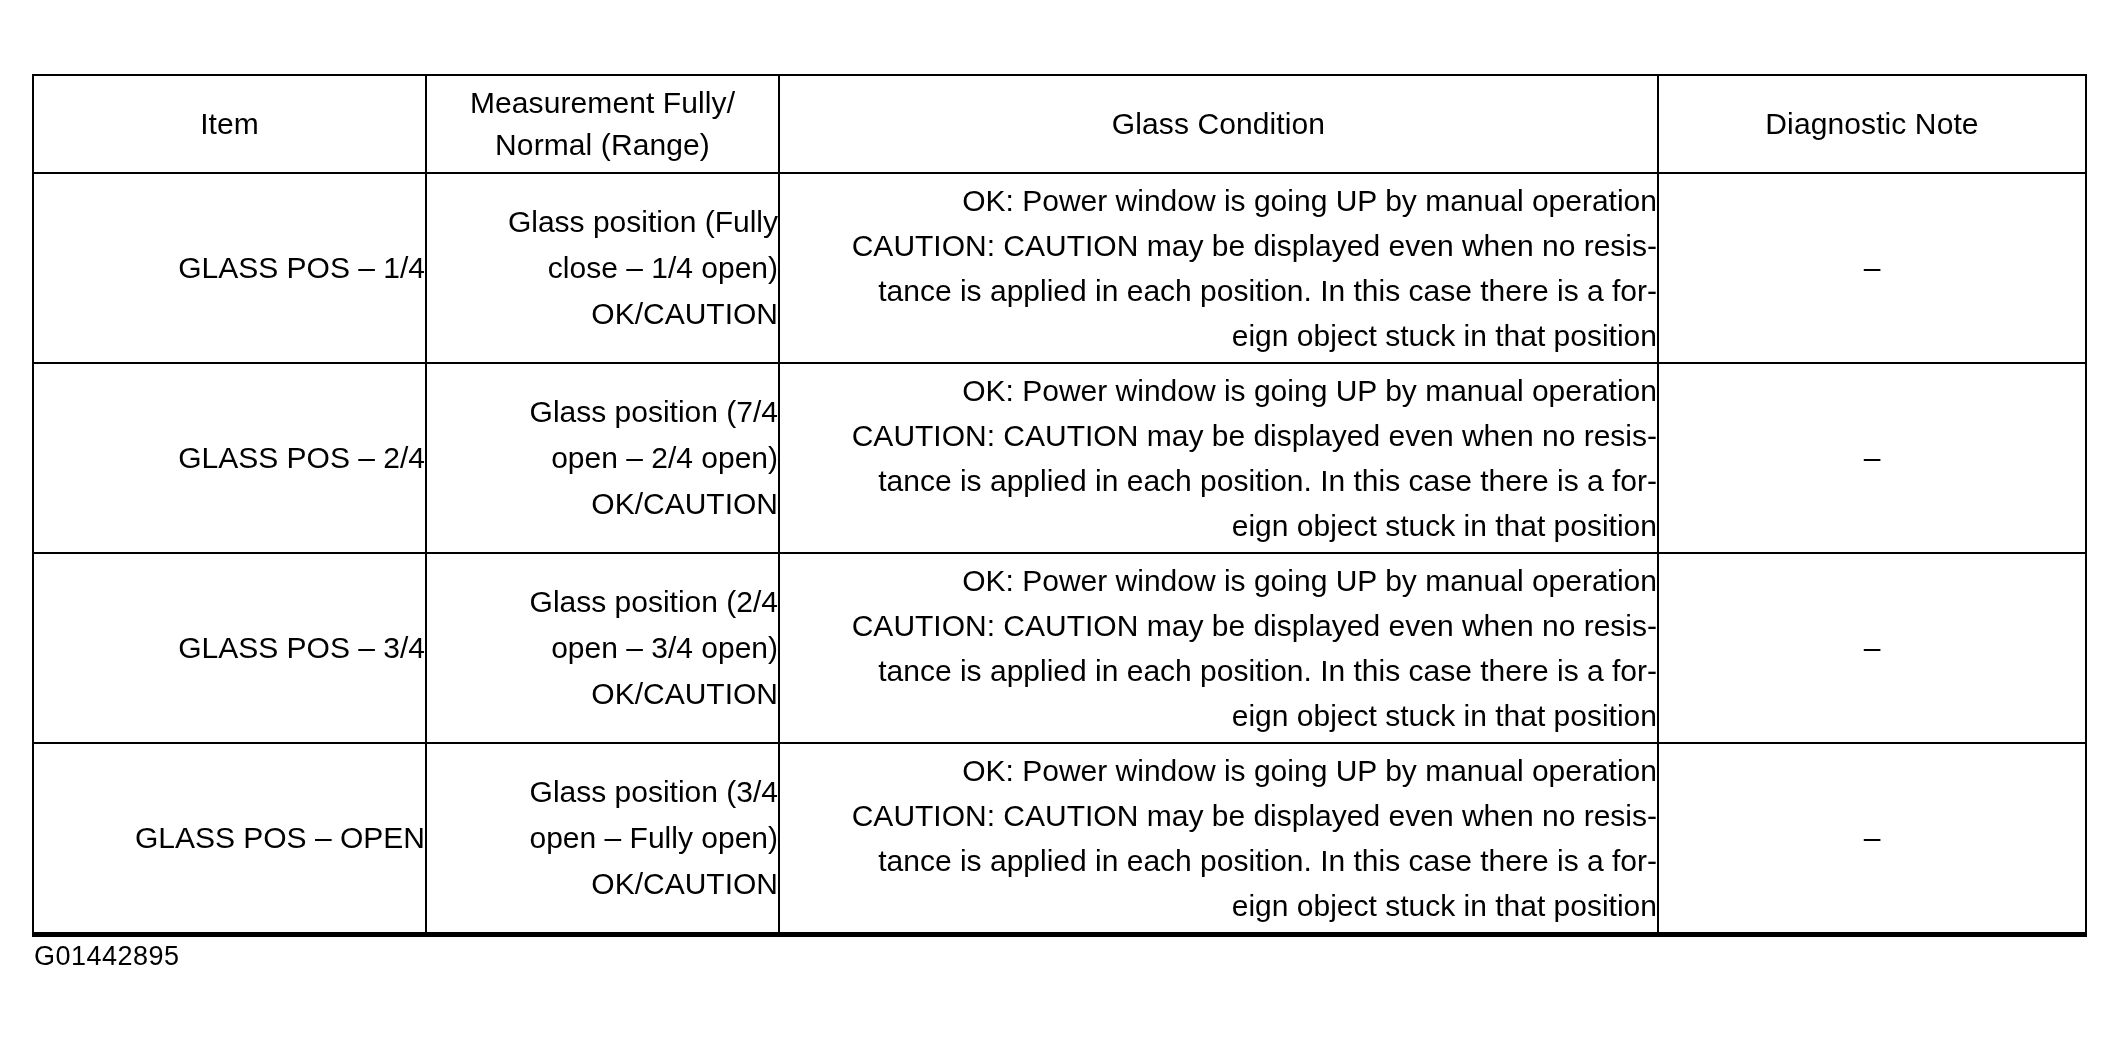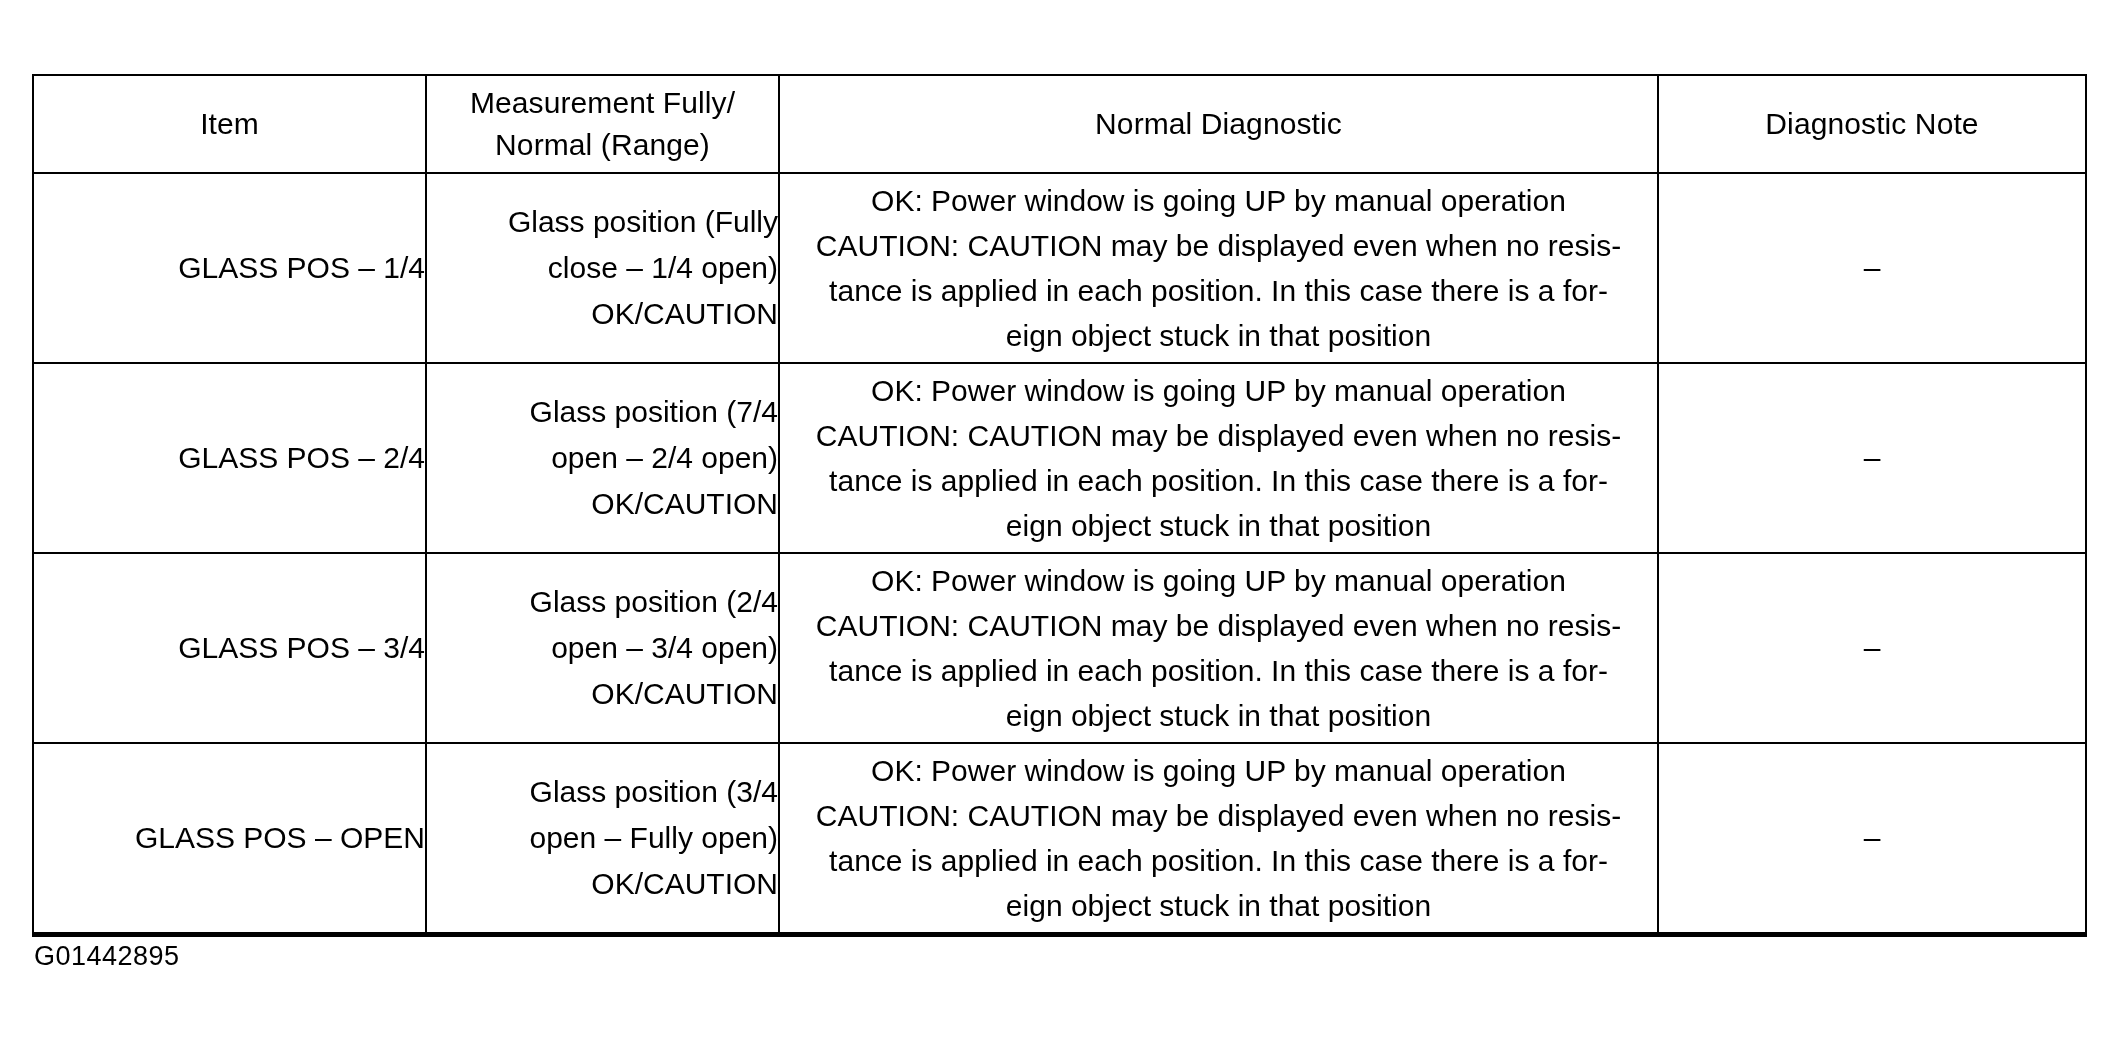--- a/index.html
+++ b/index.html
@@ -80,21 +80,21 @@
   .cell-measure {
     padding: 0 10px 0 16px;
     font-size: 30px;
     line-height: 46px;
     text-align: right;
   }
   .cell-normal {
     padding: 4px 8px 4px 14px;
     font-size: 30px;
     line-height: 45px;
-    text-align: center;
+    text-align: right;
     vertical-align: middle;
   }
   .cell-note {
     text-align: center;
     font-size: 30px;
     line-height: 34px;
   }
 
   .mline { display: block; white-space: pre; }
 
@@ -125,21 +125,21 @@
     <thead>
       <tr>
         <td>
           <span class="hdr-text">Item</span>
         </td>
         <td>
           <span class="hdr-text mline">Measurement Fully/</span>
           <span class="hdr-text mline">Normal (Range)</span>
         </td>
         <td>
-          <span class="hdr-text">Normal Diagnostic</span>
+          <span class="hdr-text">Glass Condition</span>
         </td>
         <td>
           <span class="hdr-text">Diagnostic Note</span>
         </td>
       </tr>
     </thead>
 
     <tbody>
 
       <tr>

